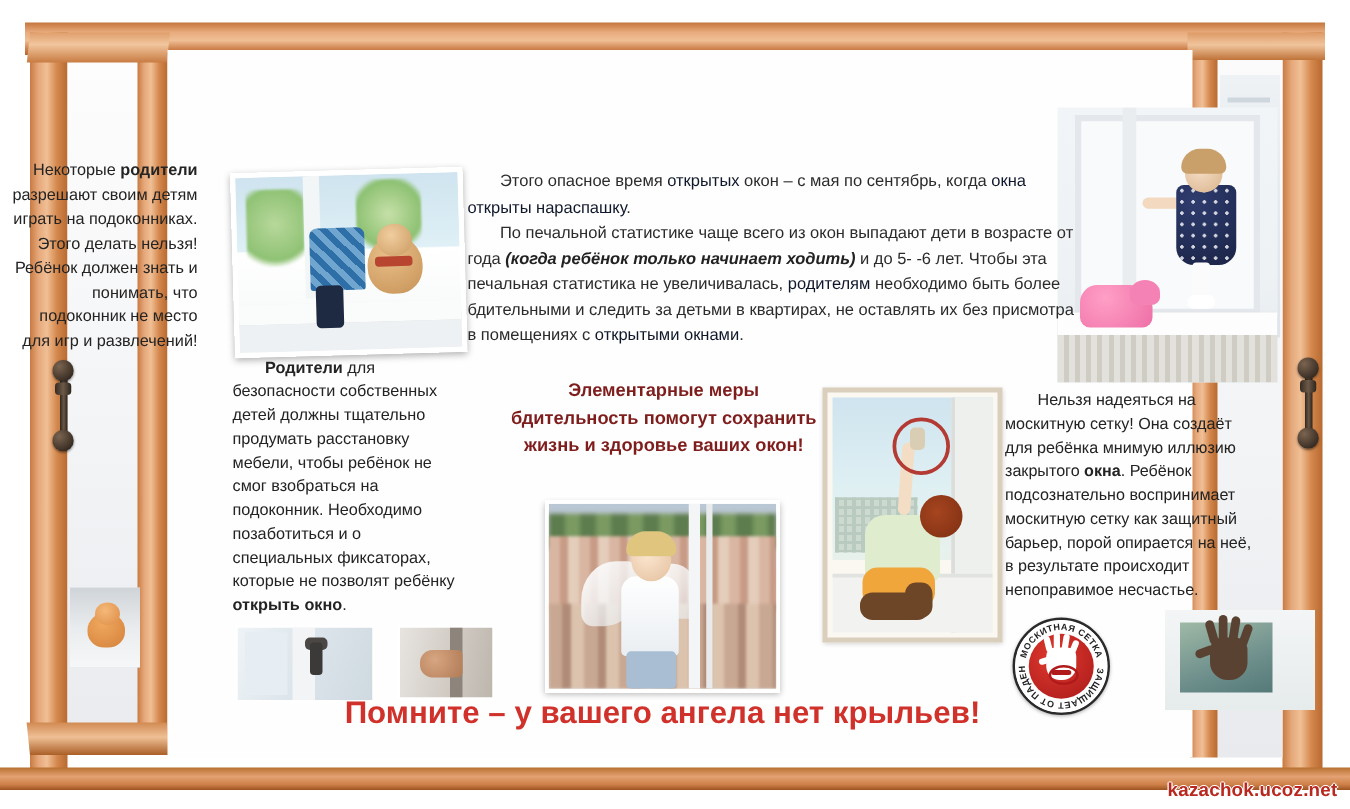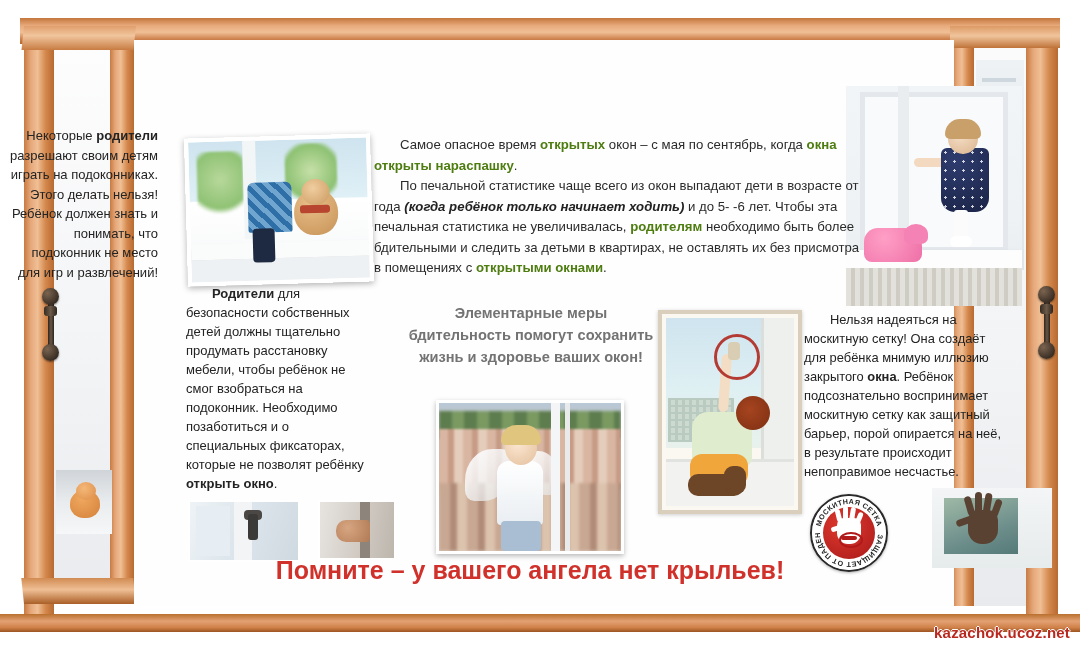--- a/index.html
+++ b/index.html
@@ -75,39 +75,39 @@
   }
   #title2{
     position:absolute;left:280px;top:92px;width:590px;text-align:center;
     font-size:25px;font-weight:bold;font-style:italic;color:#d42b22;
   }
 
   #intro{
     position:absolute;left:374px;top:135px;width:492px;
     font-size:13.2px;line-height:20.5px;color:#2b2b2b;text-align:left;
   }
-  #intro b{font-weight:bold;color:#4d7c0f;}
+  #intro b{font-weight:normal;color:#0f172a;}
   #intro i{font-style:italic;font-weight:bold;color:#222;}
   .ind{display:inline-block;width:26px;}
 
   #left-col{
     position:absolute;left:8px;top:126px;width:150px;
     font-size:13px;line-height:19.5px;color:#232323;text-align:right;font-weight:500;
   }
   #left-col b{font-weight:bold;}
 
   #parents-col{
     position:absolute;left:186px;top:284px;width:182px;
     font-size:13px;line-height:19px;color:#232323;text-align:left;
   }
   #parents-col b{font-weight:bold;}
 
   #center-red{
     position:absolute;left:404px;top:302px;width:254px;text-align:center;
-    font-size:14.6px;line-height:22px;font-weight:bold;color:#737373;
+    font-size:14.6px;line-height:22px;font-weight:bold;color:#7f1d1d;
   }
 
   #right-col{
     position:absolute;left:804px;top:310px;width:204px;
     font-size:12.9px;line-height:19px;color:#232323;text-align:left;
   }
   #right-col b{font-weight:bold;}
 
   #footer-red{
     position:absolute;left:230px;top:556px;width:600px;text-align:center;
@@ -410,21 +410,21 @@
       <div class="f4"></div>
     <div class="th"></div>
       <div class="palm"></div>
   </div>
 
   <div id="left-col">
     <span>Некоторые </span><b>родители</b><span> разрешают своим детям играть на подоконниках. Этого делать нельзя! Ребёнок должен знать и понимать, что подоконник не место для игр и развлечений!</span>
   </div>
 
   <div id="intro">
-    <span class="ind"></span><span>Самое опасное время </span><b>открытых</b><span> окон – с мая по сентябрь, когда </span><b>окна открыты нараспашку</b><span>.</span>
+    <span class="ind"></span><span>Этого опасное время </span><b>открытых</b><span> окон – с мая по сентябрь, когда </span><b>окна открыты нараспашку</b><span>.</span>
     <br>
     <span class="ind"></span><span>По печальной статистике чаще всего из окон выпадают дети в возрасте от года </span><i>(когда ребёнок только начинает ходить)</i><span> и до 5- -6 лет. Чтобы эта печальная статистика не увеличивалась, </span><b>родителям</b><span> необходимо быть более бдительными и следить за детьми в квартирах, не оставлять их без присмотра в помещениях с </span><b>открытыми окнами</b><span>.</span>
   </div>
 
   <div id="parents-col">
     <span class="ind"></span><b>Родители</b><span> для безопасности собственных детей должны тщательно продумать расстановку мебели, чтобы ребёнок не смог взобраться на подоконник. Необходимо позаботиться и о специальных фиксаторах, которые не позволят ребёнку </span><b>открыть окно</b><span>.</span>
   </div>
 
   <div id="center-red">
     <div>Элементарные меры</div>

